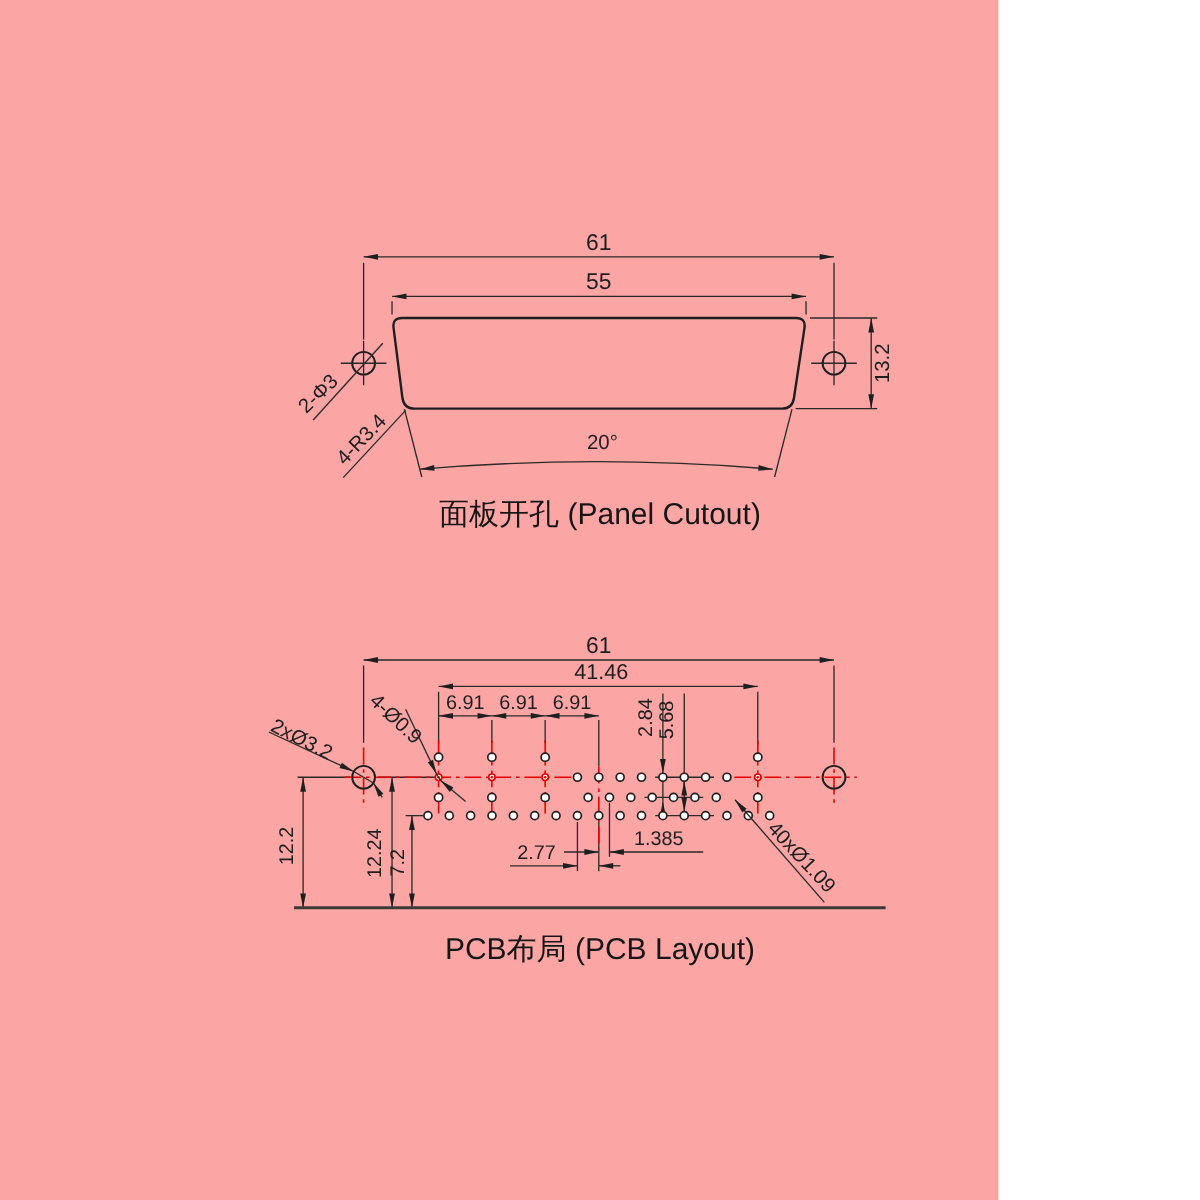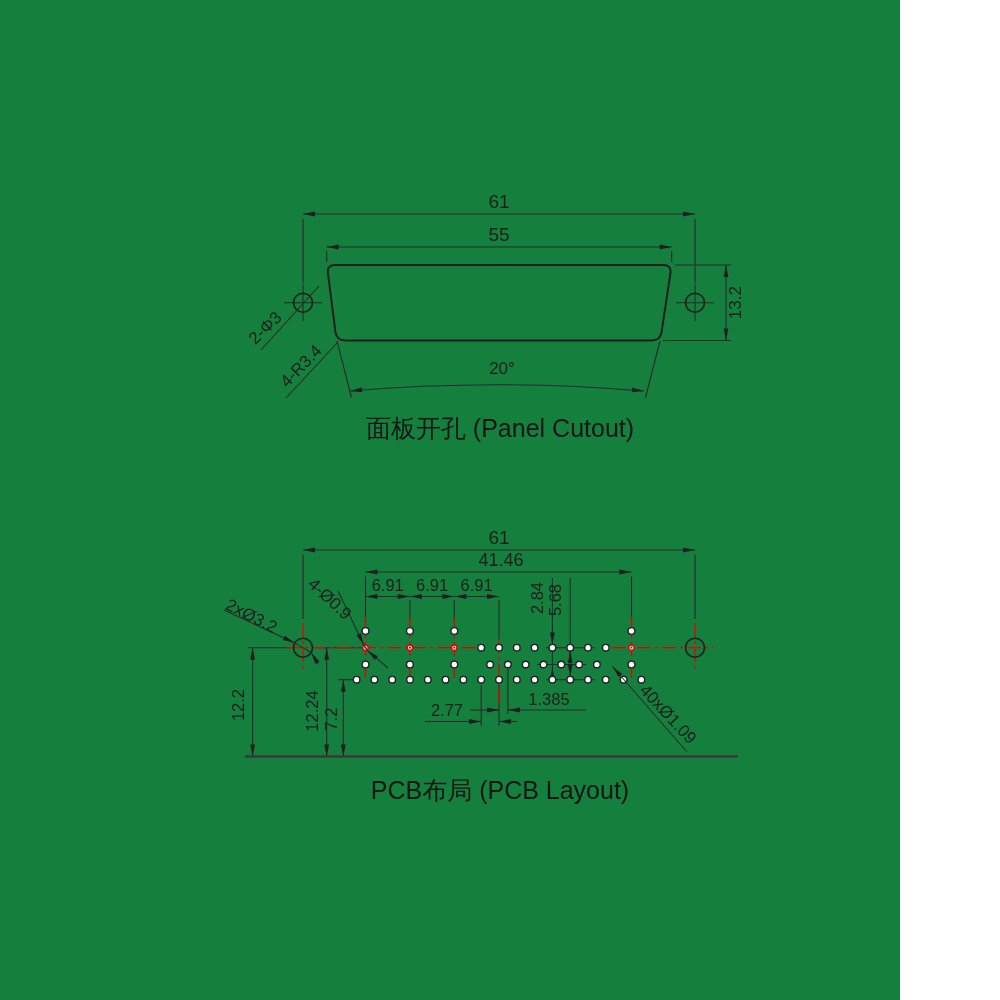--- a/index.html
+++ b/index.html
@@ -1,19 +1,19 @@
 <!DOCTYPE html>
 <html><head>
 <meta charset="utf-8">
 <style>
   html,body{margin:0;padding:0;background:#ffffff;}
   .canvas{
     position:relative;
-    width:900px;height:1000px;
-    background:#15803d;
+    width:832px;height:1000px;
+    background:#fca5a5;
     font-family:"Liberation Sans","DejaVu Sans",sans-serif;
     overflow:hidden;
   }
   svg{display:block;}
   svg text{
     fill:#1e1e1e;
     font-family:"Liberation Sans","DejaVu Sans",sans-serif;
   }
   .t19{font-size:19px;}
   .t18{font-size:18px;}

